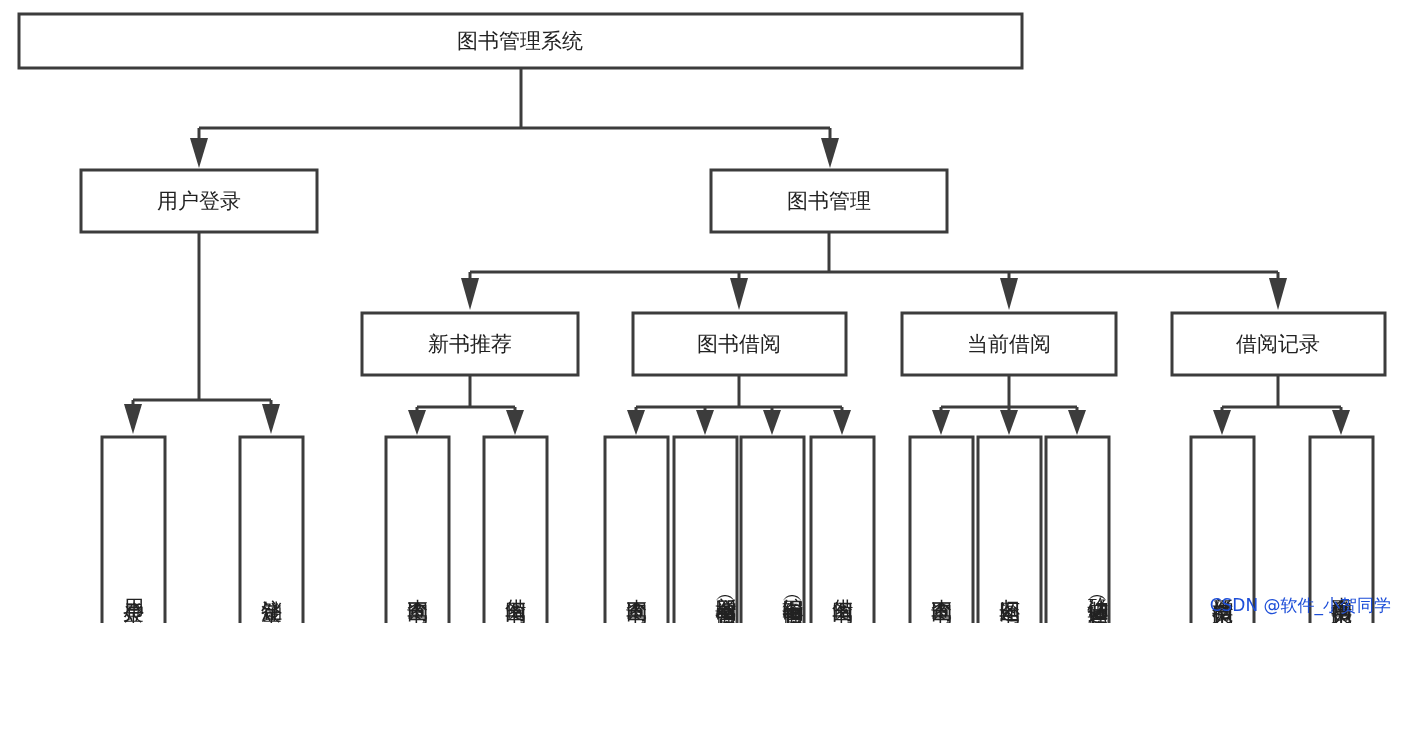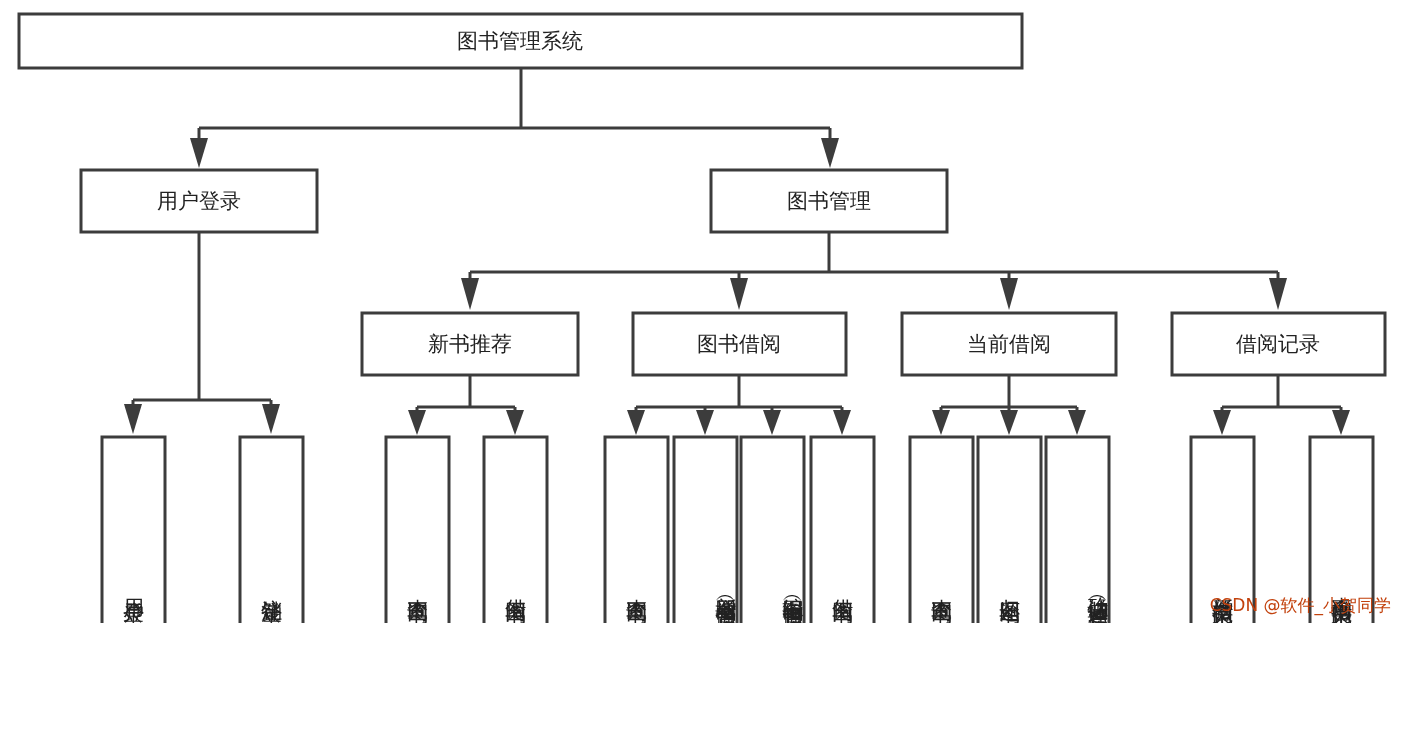--- a/index.html
+++ b/index.html
@@ -67,21 +67,21 @@
     text-align: center;
     white-space: nowrap;
     pointer-events: none;
   }
   .watermark {
     position: absolute;
     right: 14px;
     bottom: 6px;
     font-family: "DejaVu Sans", "Liberation Sans", sans-serif;
     font-size: 17px;
-    color: #c2410c;
+    color: #1d4ed8;
     white-space: nowrap;
   }
 </style>
 </head>
 <body>
 
 <div id="diagram-root">
 
   <svg id="flow-svg" viewBox="0 0 1405 747">
 

